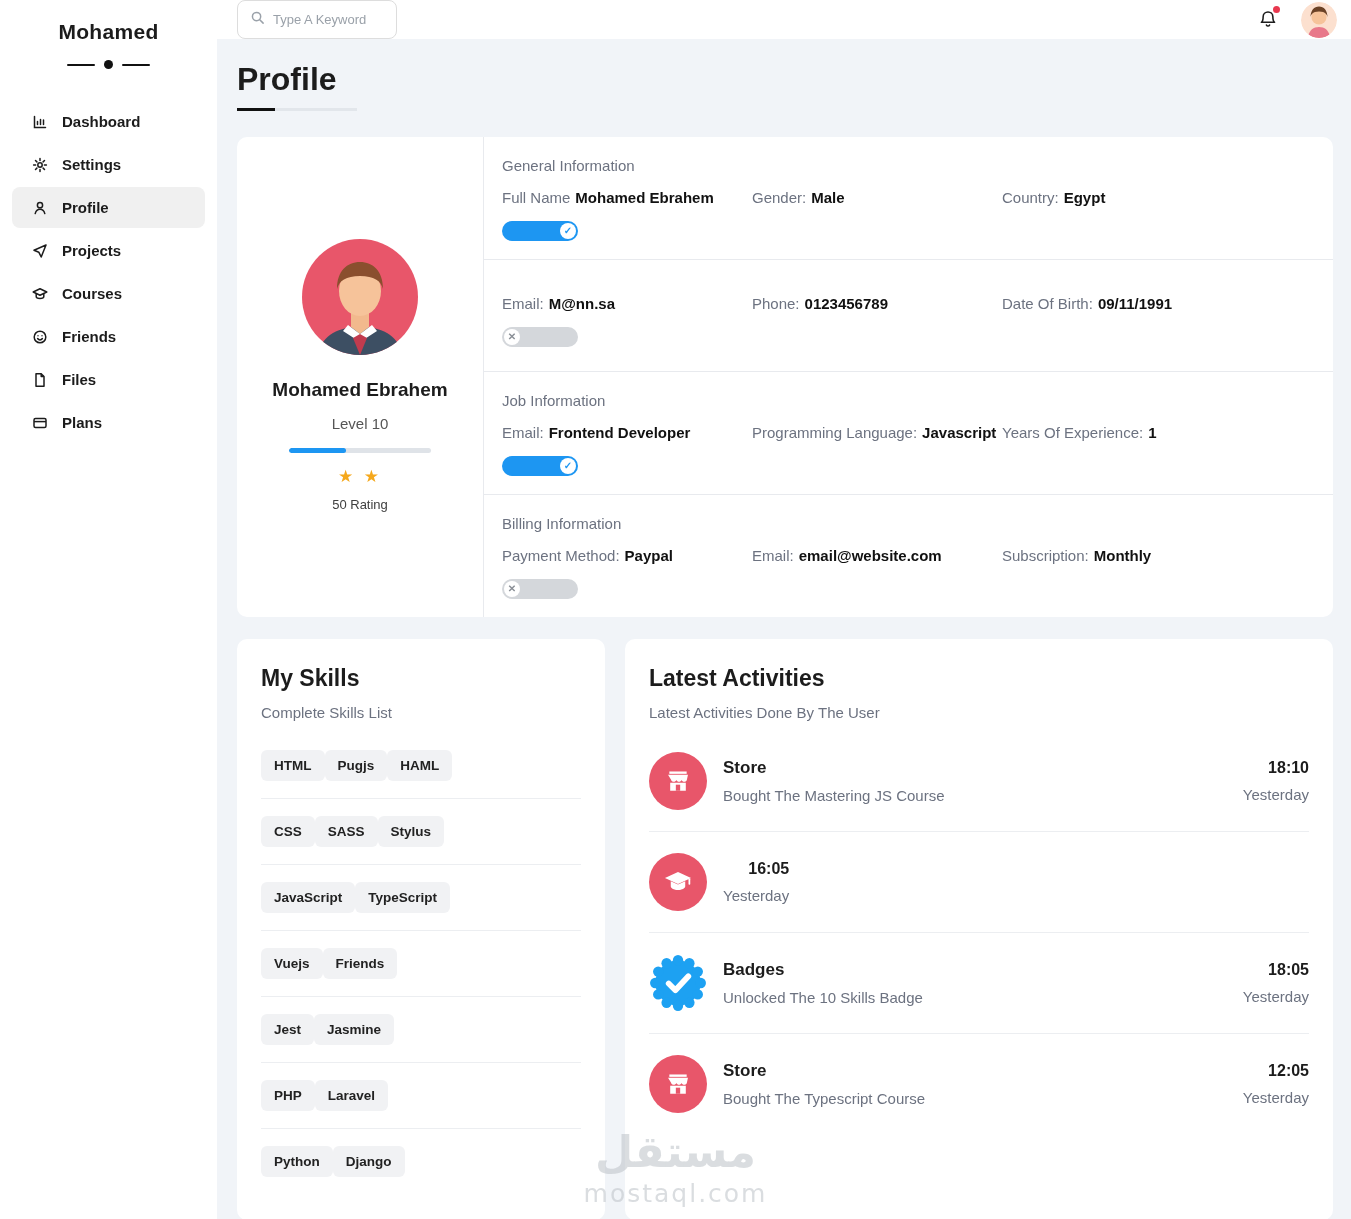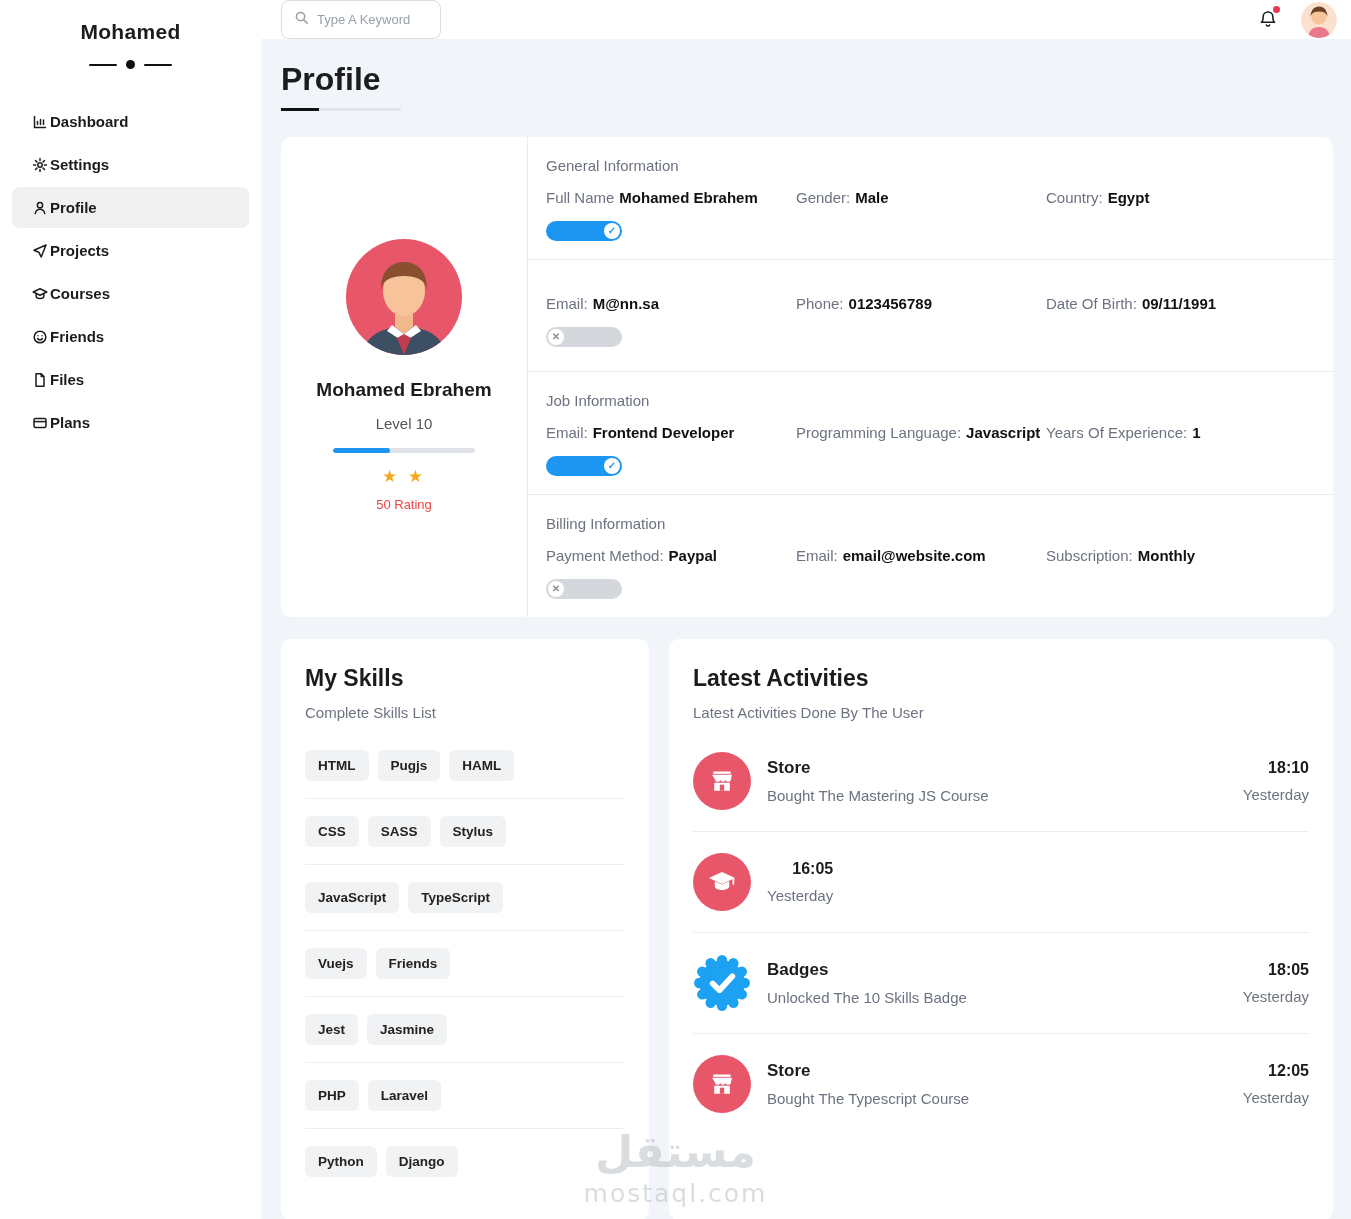--- a/index.html
+++ b/index.html
@@ -7,27 +7,27 @@
   body {
     font-family:"Liberation Sans", sans-serif;
     background:#f1f4f8;
     color:#1c1c1c;
     position:relative;
     overflow:hidden;
   }
   .app { display:flex; height:100%; }
 
   
-  .sidebar { width:261px; background:#fff; flex-shrink:0; padding-top:20px; }
+  .sidebar { width:217px; background:#fff; flex-shrink:0; padding-top:20px; }
   .brand { font-size:21px; font-weight:700; text-align:center; letter-spacing:.3px; }
   .brand-divider { display:flex; align-items:center; justify-content:center; gap:9px; margin:16px 0 32px; }
   .brand-divider .line { width:28px; height:2px; background:#111; border-radius:1px; }
   .brand-divider .dot { width:9px; height:9px; border-radius:50%; background:#111; }
   .nav { padding:0 12px; }
-  .nav-item { display:flex; align-items:center; gap:2px; padding:12px 20px; border-radius:8px;
+  .nav-item { display:flex; align-items:center; gap:14px; padding:12px 20px; border-radius:8px;
               font-size:15px; font-weight:600; cursor:pointer; margin-bottom:2px; }
   .nav-item.active { background:#f0f0f0; }
   .nav-icon { width:16px; height:16px; display:flex; }
   .nav-icon svg { width:16px; height:16px; display:block; }
 
   
   .main { flex:1; display:flex; flex-direction:column; min-width:0; }
   .topbar { height:68px; background:#fff; display:flex; align-items:center;
             justify-content:space-between; padding:0 14px 0 20px; }
   .searchbox { display:flex; align-items:center; gap:8px; width:160px;
@@ -48,21 +48,21 @@
   .title-underline::after { content:""; position:absolute; left:0; top:0; width:38px; height:3px; background:#111; }
 
   
   .profile-card { background:#fff; border-radius:10px; margin-top:26px; display:flex; min-height:480px; }
   .profile-left { width:246px; flex-shrink:0; display:flex; flex-direction:column; align-items:center; padding-top:100px; }
   .profile-name { font-size:19px; font-weight:700; margin-top:22px; }
   .profile-level { font-size:15px; color:#555; margin-top:14px; }
   .progress-track { width:142px; height:5px; background:#dfe3e8; border-radius:3px; margin-top:16px; overflow:hidden; }
   .progress-fill { width:40%; height:100%; background:#1d96f2; border-radius:3px; }
   .stars { color:#f5a81c; font-size:17px; margin-top:13px; letter-spacing:3px; }
-  .rating { font-size:13px; color:#ef4444; margin-top:10px; }
+  .rating { font-size:13px; color:#404040; margin-top:10px; }
 
   .profile-right { flex:1; border-left:1px solid #e8eaee; display:flex; flex-direction:column; }
   .info-section { padding:20px 20px 18px 18px; border-top:1px solid #e8eaee; flex:1; }
   .info-section.first { border-top:none; }
   .section-title { color:#6c7280; font-size:15px; }
   .fields { display:grid; grid-template-columns:250px 250px 1fr; margin-top:15px; }
   .field { font-size:15px; white-space:nowrap; }
   .flabel { color:#6c7280; }
   .fvalue { color:#111; font-weight:700; margin-left:5px; }
   .toggle { margin-top:15px; width:76px; height:20px; border-radius:10px; position:relative; cursor:pointer; }
@@ -75,21 +75,21 @@
 
   
   .bottom-row { display:flex; gap:20px; margin-top:22px; }
   .card { background:#fff; border-radius:10px; }
   .skills-card { width:368px; flex-shrink:0; padding:26px 24px; min-height:525px; }
   .activities-card { flex:1; padding:26px 24px; min-height:525px; }
   .card-title { font-size:23px; font-weight:700; }
   .card-subtitle { color:#6c7280; font-size:15px; margin-top:12px; }
 
   .skills-list { margin-top:12px; }
-  .skill-row { display:flex; gap:9px; padding:17px 0; border-bottom:1px solid #eceef1; }
+  .skill-row { display:flex; padding:17px 0; border-bottom:1px solid #eceef1; }
   .skill-row:last-child { border-bottom:none; }
   .skill-tag { background:#f1f2f4; border-radius:6px; padding:8px 13px; font-size:13.5px; font-weight:700; color:#222; cursor:default; }
 
   .activities-list { margin-top:10px; }
   .activity { display:flex; align-items:center; gap:16px; padding:21px 0; border-bottom:1px solid #eceef1; }
   .activity:last-child { border-bottom:none; }
   .activity-icon { width:58px; height:58px; border-radius:50%; display:flex; align-items:center; justify-content:center; flex-shrink:0; }
   .activity-icon.red { background:#e8566a; }
   .activity-icon.seal { background:transparent; }
   .activity-body { flex:1; }

